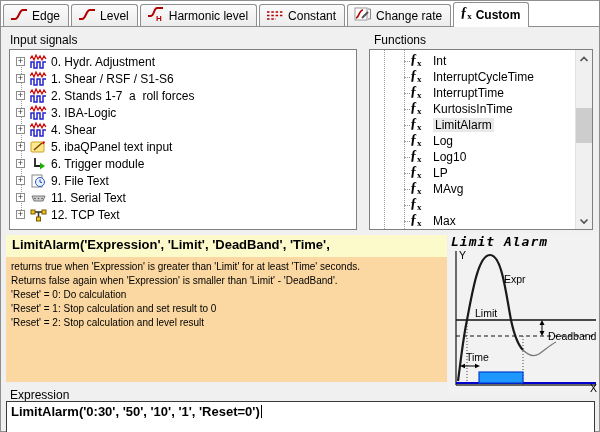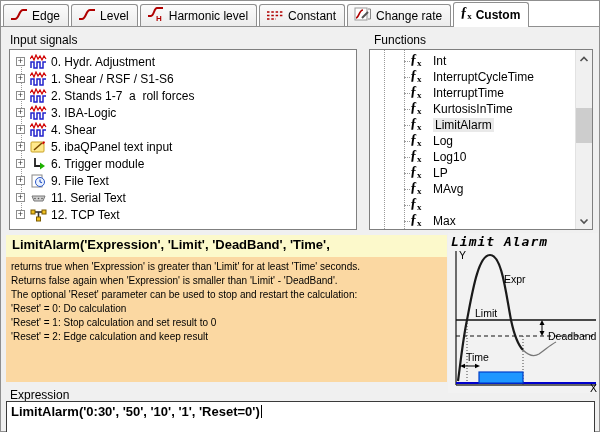--- a/index.html
+++ b/index.html
@@ -302,24 +302,23 @@
         </div>
       </div>
     </div>
 
     <div class="desc-header">LimitAlarm('Expression', 'Limit', 'DeadBand', 'Time',</div>
 
     <div class="desc-body">
 
     <div class="desc-line">returns true when 'Expression' is greater than 'Limit' for at least 'Time' seconds.</div>
         <div class="desc-line">Returns false again when 'Expression' is smaller than 'Limit' - 'DeadBand'.</div>
-        <div class="desc-line">The optional 'Reset' parameter can be used to stop and restart the calculation:</div>
         <div class="desc-line">'Reset' = 0: Do calculation</div>
         <div class="desc-line">'Reset' = 1: Stop calculation and set result to 0</div>
-        <div class="desc-line">'Reset' = 2: Edge calculation and keep result</div>
+        <div class="desc-line">'Reset' = 2: Stop calculation and level result</div>
       </div>
 
     <div class="diagram">
       <div class="diagram-title">Limit Alarm</div>
       <svg width="150" height="144" viewBox="0 0 150 144">
 
         <line x1="8" y1="2" x2="8" y2="136" stroke="#333" stroke-width="1.4"></line>
         <line x1="8" y1="136" x2="148" y2="136" stroke="#333" stroke-width="1.4"></line>
         <text x="11" y="10">Y</text>
         <text x="142" y="143">X</text>

